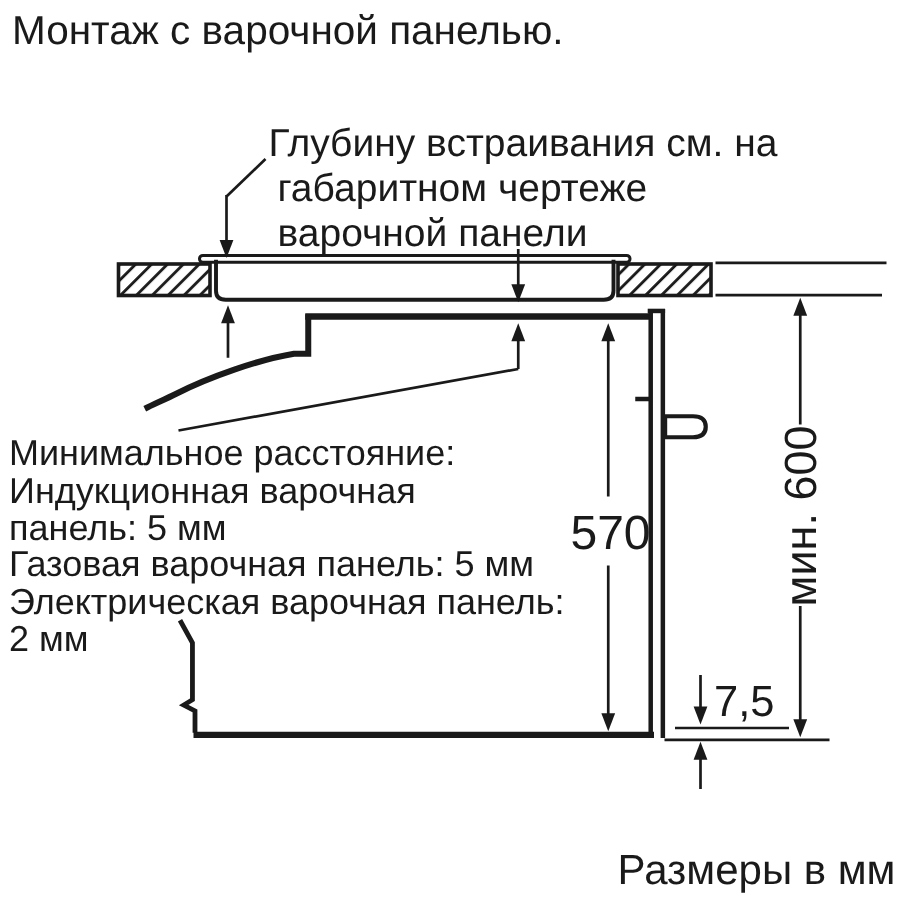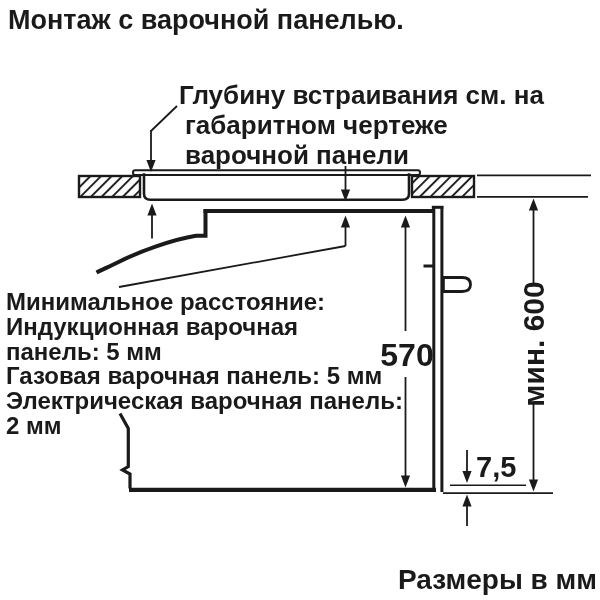--- a/index.html
+++ b/index.html
@@ -8,21 +8,20 @@
     background: #ffffff;
     width: 600px;
     height: 600px;
     overflow: hidden;
   }
   .stage {
     position: relative;
     width: 600px;
     height: 532px;
     background: #ffffff;
-    font-weight: bold;
   }
   svg {
     display: block;
   }
   text {
     font-family: "Liberation Sans", "DejaVu Sans", sans-serif;
     fill: #1a1a1a;
   }
   .t-title  { font-size: 27px; }
   .t-note   { font-size: 26px; }

